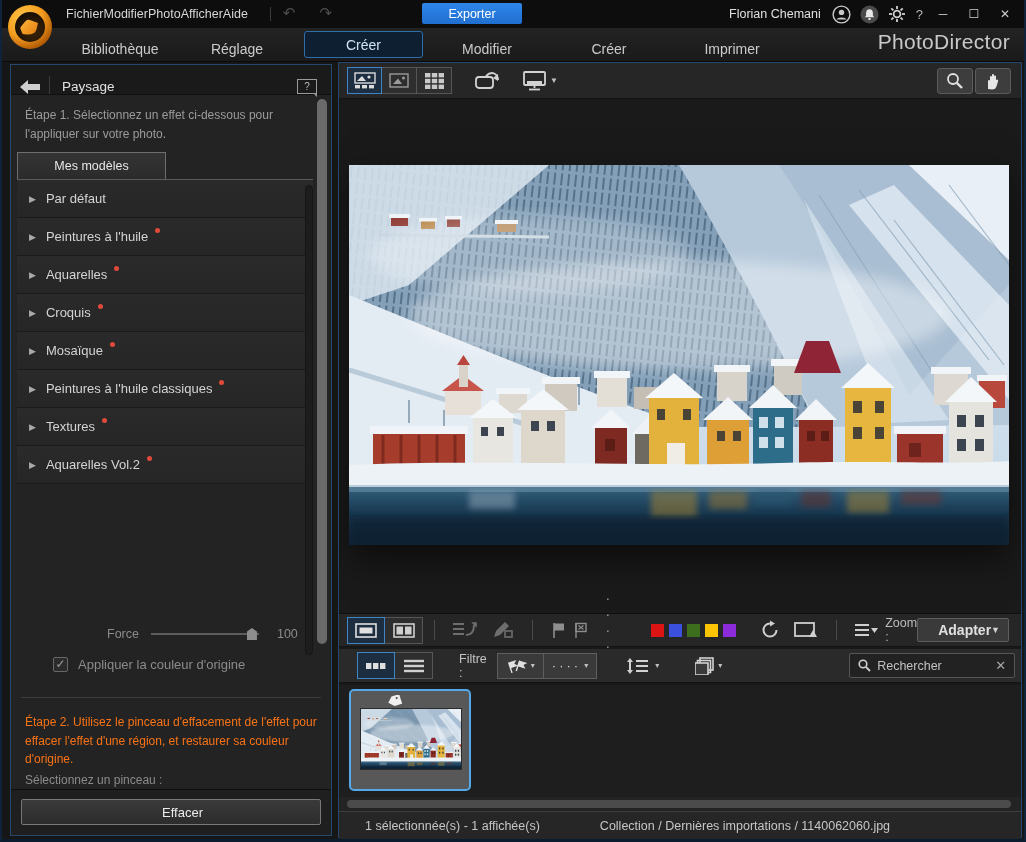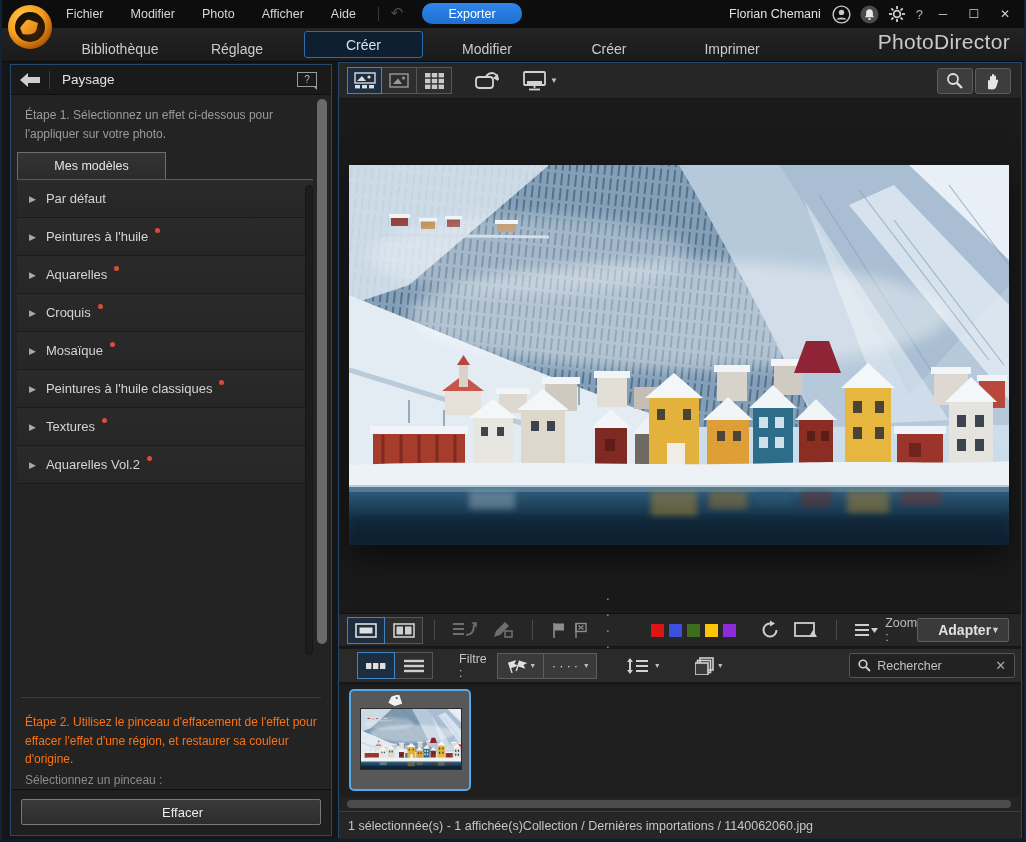--- a/index.html
+++ b/index.html
@@ -13,27 +13,27 @@
     display:flex; align-items:center; }
   .logo { position:absolute; left:6px; top:5px; width:46px; height:46px; z-index:5; }
   .logo .ring { width:44px; height:44px; border-radius:50%;
     background:radial-gradient(circle at 35% 30%, #ffc84a 0%, #f59d1e 45%, #b35c07 75%, #7a3a04 100%);
     position:relative; }
   .logo .inner { position:absolute; left:7px; top:7px; width:30px; height:30px; border-radius:50%;
     background:radial-gradient(circle at 60% 65%, #3a2408 0%, #1a1005 70%); }
   .logo .swoosh { position:absolute; left:12px; top:14px; width:18px; height:16px;
     background:linear-gradient(135deg,#ffb63a,#e07d10); border-radius:70% 20% 60% 30%;
     clip-path:polygon(0 55%, 40% 0, 100% 25%, 85% 100%, 15% 95%); }
-  .menus { display:flex; gap:27px; margin-left:64px; }
+  .menus { display:flex; margin-left:64px; }
   .menu-item { color:#d6d6d6; font-size:12.5px; cursor:default; }
   .tb-divider { width:1px; height:14px; background:#3a3a3a; margin:0 12px 0 22px; }
   .undo-redo { color:#4f4f4f; font-size:15px; letter-spacing:10px; margin-top:-2px; }
   .export-btn { position:absolute; left:420px; top:3px; width:100px; height:21px;
     background:linear-gradient(#2f86ea,#1f6fd0); color:#fff; font-size:12.5px;
-    display:flex; align-items:center; justify-content:center; border-radius:10px; cursor:pointer; }
+    display:flex; align-items:center; justify-content:center; border-radius:2px; cursor:pointer; }
   .tb-right { position:absolute; right:8px; top:0; height:28px; display:flex; align-items:center; gap:9px; }
   .user-name { color:#e0e0e0; font-size:12.5px; margin-right:2px; }
   .tb-icon { width:19px; height:19px; display:flex; align-items:center; justify-content:center; }
   .help-q { color:#b5b5b5; font-size:13px; }
   .win-ctl { color:#cfcfcf; font-size:12px; width:22px; text-align:center; cursor:pointer; }
 
   
   .navbar { position:absolute; left:0; top:28px; width:100%; height:34px;
     background:linear-gradient(#232323,#1a1a1a); border-bottom:1px solid #0a0a0a; }
   .nav-item { position:absolute; top:4px; height:34px; display:flex; align-items:center;
@@ -41,21 +41,21 @@
   .nav-guide { position:absolute; left:302px; top:3px; width:119px; height:27px;
     background:#0d1f31; border:1px solid #2f6da8; border-radius:3px; color:#cfe4f6;
     font-size:14px; display:flex; align-items:center; justify-content:center; cursor:pointer; }
   .app-title { position:absolute; right:14px; top:2px; color:#c9c9c9; font-size:21px;
     font-weight:400; letter-spacing:.3px; }
 
   
   .left-panel { position:absolute; left:8px; top:64px; width:322px; height:772px;
     background:#232323; border:1px solid #24486e; }
   .panel-header { height:30px; background:#1a1a1a; border-bottom:1px solid #101010;
-    display:flex; align-items:center; }
+    display:flex; align-items:flex-end; }
   .back-btn { width:38px; display:flex; justify-content:center; cursor:pointer; }
   .ph-divider { width:1px; height:18px; background:#3c3c3c; }
   .panel-title { color:#e2e2e2; font-size:13.5px; margin-left:12px; flex:1; }
   .help-box { width:20px; height:15px; border:1px solid #9a9a9a; color:#b8b8b8; font-size:10px;
     display:flex; align-items:center; justify-content:center; margin-right:14px; position:relative; cursor:pointer; }
   .help-box:after { content:""; position:absolute; right:-1px; bottom:-4px; border-left:4px solid transparent; border-top:4px solid #9a9a9a; }
   .instructions { color:#9b9b9b; font-size:12px; line-height:1.55; padding:11px 14px 9px 14px; width:300px; }
   .models-tab { margin-left:6px; width:149px; height:27px; background:linear-gradient(#343434,#2b2b2b);
     border:1px solid #6e6e6e; border-bottom:none; color:#e6e6e6; font-size:12.5px;
     display:flex; align-items:center; justify-content:center; position:relative; z-index:2; cursor:pointer; }
@@ -142,23 +142,23 @@
     border:2px solid #55a9e8; border-radius:5px; cursor:pointer; }
   .thumb-img { position:absolute; left:9px; top:17px; width:102px; height:62px; overflow:hidden;
     border:1px solid #2a2a2a; background:#27425a; }
   .thumb-img svg { width:102px; height:62px; }
   .tag-ico { position:absolute; left:36px; top:2px; }
 
   .hscroll { position:absolute; left:0; top:734px; width:682px; height:14px; background:#232323; }
   .hthumb { position:absolute; left:8px; top:3px; width:664px; height:8px; background:#4b4b4b; border-radius:4px; }
 
   .statusbar { position:absolute; left:0; top:748px; width:682px; height:28px; background:#262626;
-    border-top:1px solid #3e3e3e; display:flex; align-items:center; }
+    border-top:1px solid #3e3e3e; display:flex; align-items:center;padding-left:17px; }
   .status-sel { color:#c6c6c6; font-size:12.5px; margin-left:9px; }
-  .status-path { color:#c6c6c6; font-size:12.5px; }
+  .status-path { color:#c6c6c6; font-size:12.5px; margin-left:60px; }
 </style>
 </head>
 <body>
 
 <div class="window">
 
   <div class="titlebar">
     <div class="logo">
       <div class="ring">
           <div class="inner"></div>
@@ -280,20 +280,33 @@
         <span class="cat-label">Aquarelles Vol.2</span>
         <span class="new-dot"></span>
       </div>
     </div>
 
     <div class="inner-track"></div>
     <div class="panel-scrollwrap">
       <div class="panel-thumb"></div>
     </div>
 
+    <div class="force-section">
+      <div class="force-row">
+        <span class="force-label">Force</span>
+        <div class="slider-track">
+          <div class="slider-handle"></div>
+        </div>
+        <span class="force-value">100</span>
+      </div>
+      <div class="check-row">
+        <span class="checkbox">✓</span>
+        <span class="check-label">Appliquer la couleur d'origine</span>
+      </div>
+    </div>
     <div class="sec-divider"></div>
     <div class="step2">Étape 2. Utilisez le pinceau d'effacement de l'effet pour effacer l'effet d'une région, et restaurer sa couleur d'origine.</div>
     <div class="brush-label">Sélectionnez un pinceau :</div>
     <div class="erase-bar">
       <div class="erase-btn">Effacer</div>
     </div>
   </div>
 
   <div class="main-area">
 

